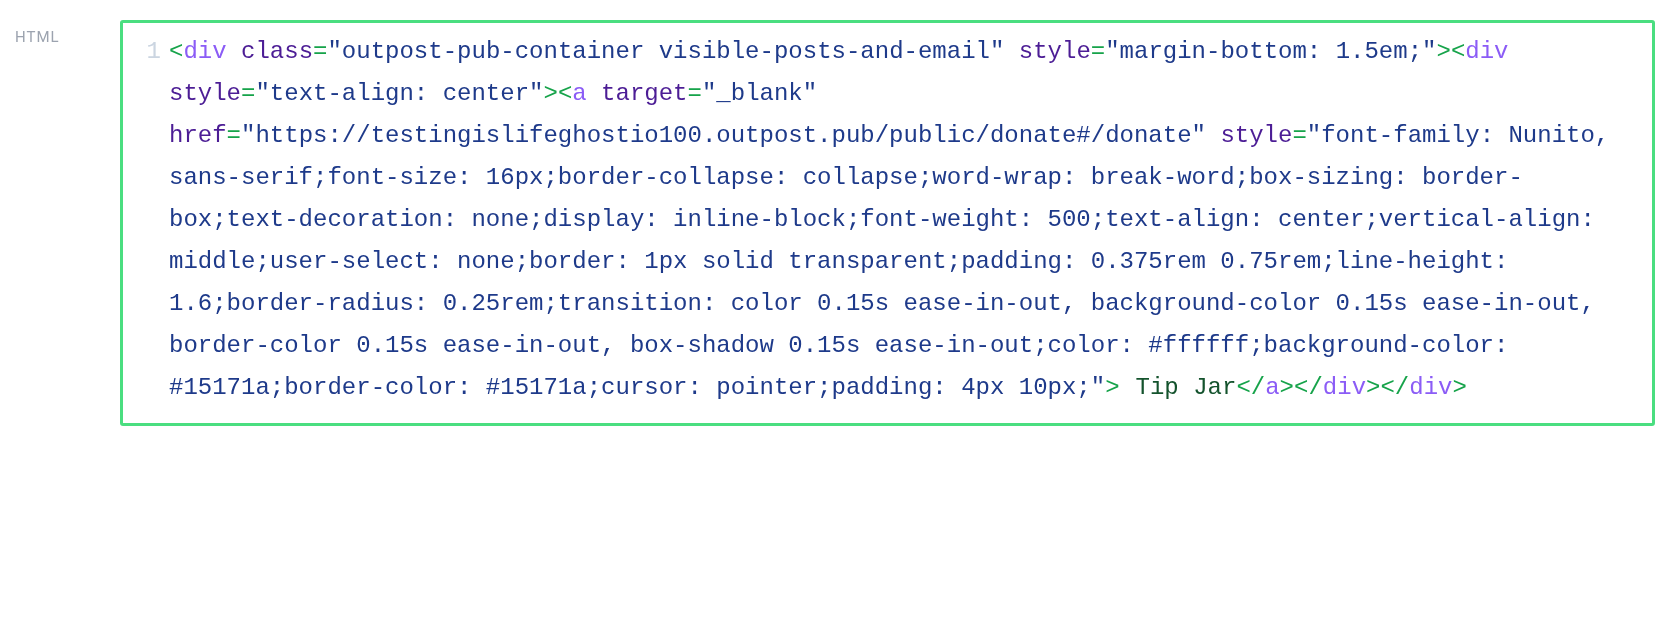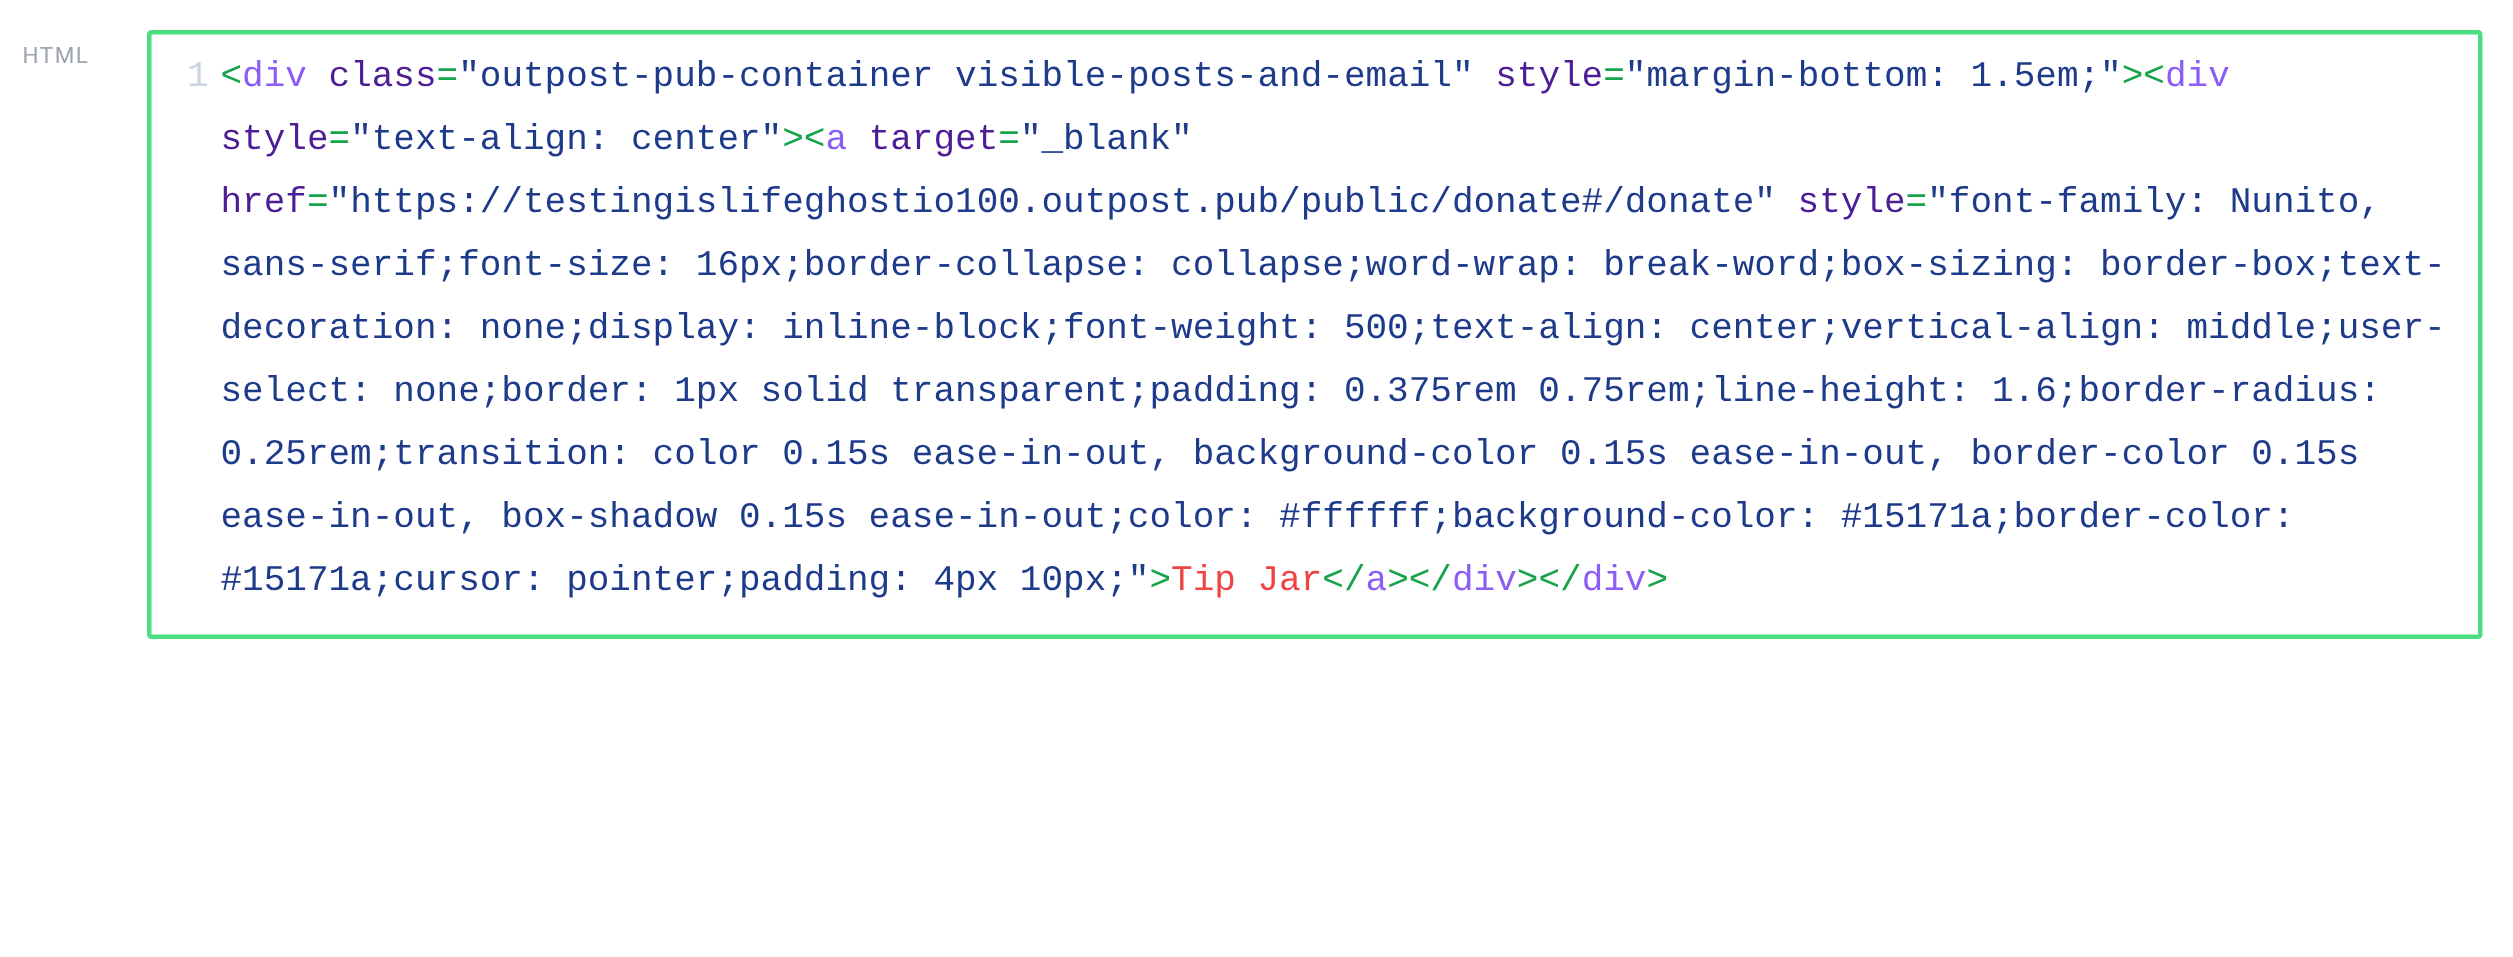--- a/index.html
+++ b/index.html
@@ -15,21 +15,21 @@
       display: flex;
       align-items: flex-start;
       padding-top: 20px;
     }
     .lang-label {
       color: #9ca3af;
       font-size: 15px;
       letter-spacing: 1px;
       padding-left: 15px;
       padding-top: 8px;
-      width: 98px;
+      width: 120px;
       flex-shrink: 0;
     }
     .code-box {
       border: 3px solid #4ade80;
       border-radius: 3px;
       background: #ffffff;
       padding: 8px 14px 14px 14px;
       flex: 1;
       margin-right: 20px;
       display: flex;
@@ -52,21 +52,21 @@
       font-size: 24px;
       line-height: 1.75;
       word-break: break-word;
       white-space: normal;
       color: #16a34a;
     }
     .t-pun { color: #16a34a; } 
     .t-tag { color: #8b5cf6; } 
     .t-attr { color: #4c1d95; } 
     .t-str { color: #1e3a8a; } 
-    .t-txt { color: #ef4444; } 
+    .t-txt { color: #14532d; margin-left: 16px; } 
   </style>
 </head>
 <body>
 
 <div class="lang-label">HTML</div>
 
 <div class="code-box">
   <div class="linecol">
     <span class="lineno">1</span>
   </div>

